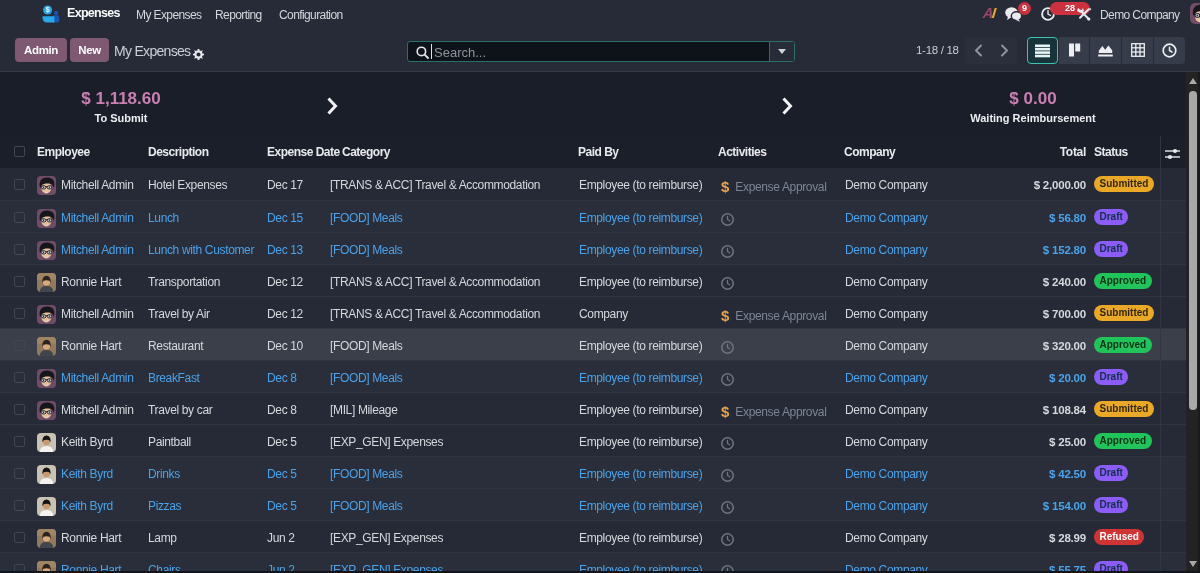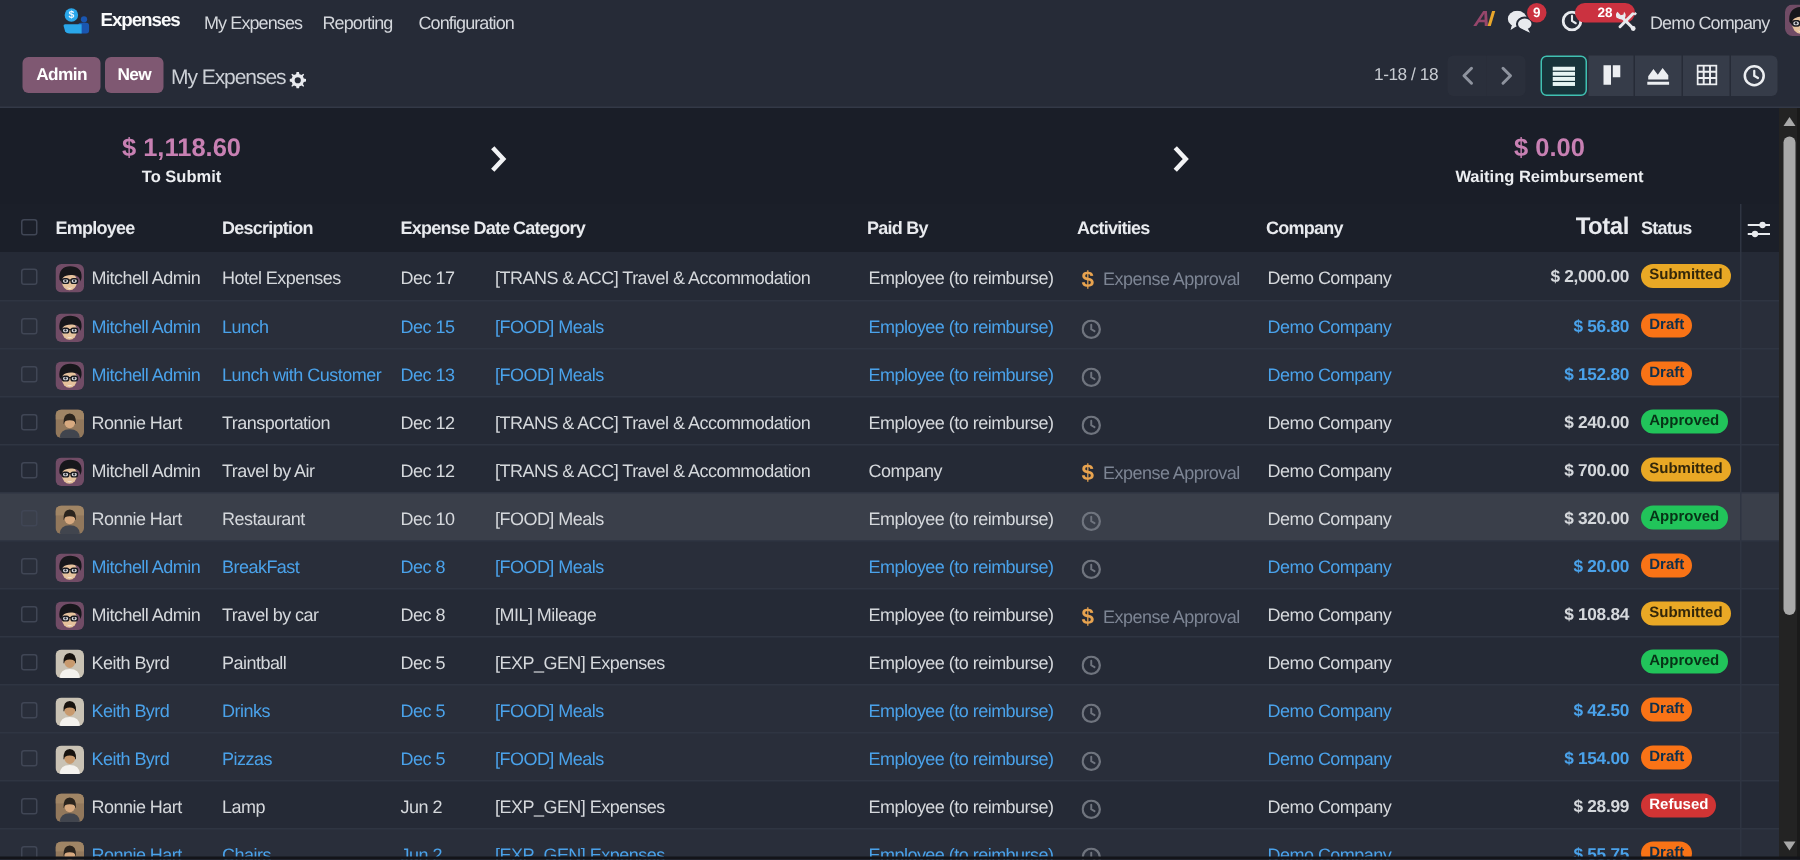--- a/index.html
+++ b/index.html
@@ -69,34 +69,34 @@
 #thead { position:absolute; left:0; top:136px; width:1186px; height:32px; background:#1b1f29; }
 .hcell { position:absolute; top:0; height:32px; line-height:32px; font-size:12px; letter-spacing:-0.5px; font-weight:bold; color:#e8eaee; }
 #tbody { position:absolute; left:0; top:168px; width:1186px; height:405px; overflow:hidden; }
 .row { position:relative; width:1186px; height:32px; background:#252a36; border-top:1px solid #2f3542; }
 .row.first { border-top:none; }
 .row.hover { background:#3a3f4a; }
 .row.blue { background:#292e3a; }
 .cell { position:absolute; top:2px; height:32px; line-height:31px; font-size:12px; letter-spacing:-0.35px; color:#d5d8dc; white-space:nowrap; }
 .row.blue .cell { color:#4aa2ea; }
 .c-check { position:absolute; left:14px; top:11px; width:11px; height:11px; border:1px solid #404655; border-radius:2px; background:transparent; }
-#thead .c-check { top:10px; } #thead .c-total { font-size:16px; letter-spacing:-0.3px; }
+#thead .c-check { top:10px; } #thead .c-total { font-size:12px; letter-spacing:-0.3px; }
 .c-av { position:absolute; left:37px; top:8px; width:19px; height:19px; }
 .c-av svg { border-radius:4px; display:block; }
 .c-emp { left:61px; }
 .c-desc { left:148px; }
 .c-date { left:267px; }
 .c-cat { left:330px; }
 .c-paid { left:579px; }
 .c-act { left:721px; }
 .c-comp { left:845px; }
 .c-total { left:970px; width:116px; text-align:right; font-weight:bold; font-size:11.5px; letter-spacing:-0.2px; }
 .c-status { position:absolute; left:1094px; top:8px; height:16px; border-radius:8px; font-size:10px; letter-spacing:0; font-weight:bold; line-height:16px; padding:0 5.5px; }
 .st-submitted { background:#e9a825; color:#33270a; }
-.st-draft { background:#f97316; color:#102f4b; }
+.st-draft { background:#8b5cf6; color:#102f4b; }
 .st-approved { background:#21c45a; color:#073317; }
 .st-refused { background:#d13434; color:#fff; }
 .row.blue .c-status.st-draft { color:#102f4b; }
 .vline { position:absolute; left:1160px; top:136px; width:1px; height:437px; background:#2f3542; }
 .actlabel { color:#7d8594; font-size:12px; }
 .dollar { color:#e8a34f; font-weight:bold; font-size:15px; margin-right:6px; letter-spacing:0; display:inline-block; transform:translateY(1px); }
 
 
 #sbar { position:absolute; left:1186px; top:72px; width:14px; height:501px; background:#232323; }
 #sbar .edge { position:absolute; right:0; top:0; width:2px; height:501px; background:#1a1a1a; }
@@ -174,20 +174,32 @@
 <div id="cp">
   <div class="btn" id="btn-upload">Admin</div>
   <div class="btn" id="btn-new">New</div>
   <div id="cp-title">My Expenses</div>
   <div id="cp-gear">
     <svg width="11" height="11" viewBox="0 0 16 16">
       <path id="gearp" fill="#e8eaee" d="M8 0 L9.2 0 L9.6 2.2 A6 6 0 0 1 11.6 3 L13.5 1.8 L14.2 2.5 L13 4.4 A6 6 0 0 1 13.8 6.4 L16 6.8 L16 9.2 L13.8 9.6 A6 6 0 0 1 13 11.6 L14.2 13.5 L13.5 14.2 L11.6 13 A6 6 0 0 1 9.6 13.8 L9.2 16 L6.8 16 L6.4 13.8 A6 6 0 0 1 4.4 13 L2.5 14.2 L1.8 13.5 L3 11.6 A6 6 0 0 1 2.2 9.6 L0 9.2 L0 6.8 L2.2 6.4 A6 6 0 0 1 3 4.4 L1.8 2.5 L2.5 1.8 L4.4 3 A6 6 0 0 1 6.4 2.2 L6.8 0 Z M8 5 A3 3 0 1 0 8 11 A3 3 0 1 0 8 5 Z"></path>
     </svg>
   </div>
 
+  <div id="searchbar">
+    <div class="mag">
+      <svg width="13" height="13" viewBox="0 0 13 13">
+        <circle cx="5.4" cy="5.4" r="4.2" fill="none" stroke="#e4e6ea" stroke-width="1.6"></circle>
+        <line x1="8.6" y1="8.6" x2="12" y2="12" stroke="#e4e6ea" stroke-width="1.8" stroke-linecap="round"></line>
+      </svg>
+    </div>
+    <div class="cursor"></div>
+    <div class="ph">Search...</div>
+    <div class="dd"></div>
+    <div class="caret"></div>
+  </div>
 
   <div id="pager-count">1-18 / 18</div>
   <div class="pgbtn" id="pg-prev">
     <svg width="9" height="13" viewBox="0 0 9 13">
         <polyline points="7,1.5 2,6.5 7,11.5" fill="none" stroke="#8e939e" stroke-width="2" stroke-linecap="round" stroke-linejoin="round"></polyline>
       </svg>
   </div>
   <div class="pgbtn" id="pg-next">
     <svg width="9" height="13" viewBox="0 0 9 13">
         <polyline points="2,1.5 7,6.5 2,11.5" fill="none" stroke="#8e939e" stroke-width="2" stroke-linecap="round" stroke-linejoin="round"></polyline>
@@ -431,20 +443,21 @@
       </div>
       <div class="cell c-emp">Keith Byrd</div>
       <div class="cell c-desc">Paintball</div>
       <div class="cell c-date">Dec 5</div>
       <div class="cell c-cat">[EXP_GEN] Expenses</div>
       <div class="cell c-paid">Employee (to reimburse)</div>
       <div class="cell c-act" style="top:12px;height:13px;line-height:13px;"><svg width="13" height="13" viewBox="0 0 12 12">
           <use href="#ic-clock-row"></use>
         </svg></div>
       <div class="cell c-comp">Demo Company</div>
+      <div class="cell c-total">$ 25.00</div>
       <div class="cell c-status st-approved">Approved</div>
     </div>
     <div class="row blue">
       <div class="c-check"></div>
       <div class="c-av">
         <svg width="19" height="19" viewBox="0 0 20 20">
           <use href="#av-keith"></use>
         </svg>
       </div>
       <div class="cell c-emp">Keith Byrd</div>

